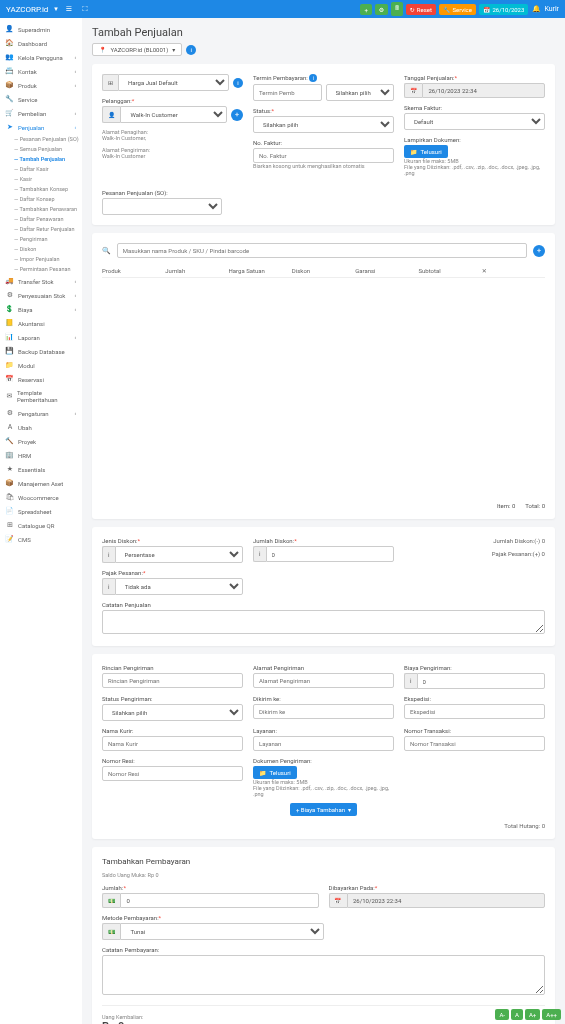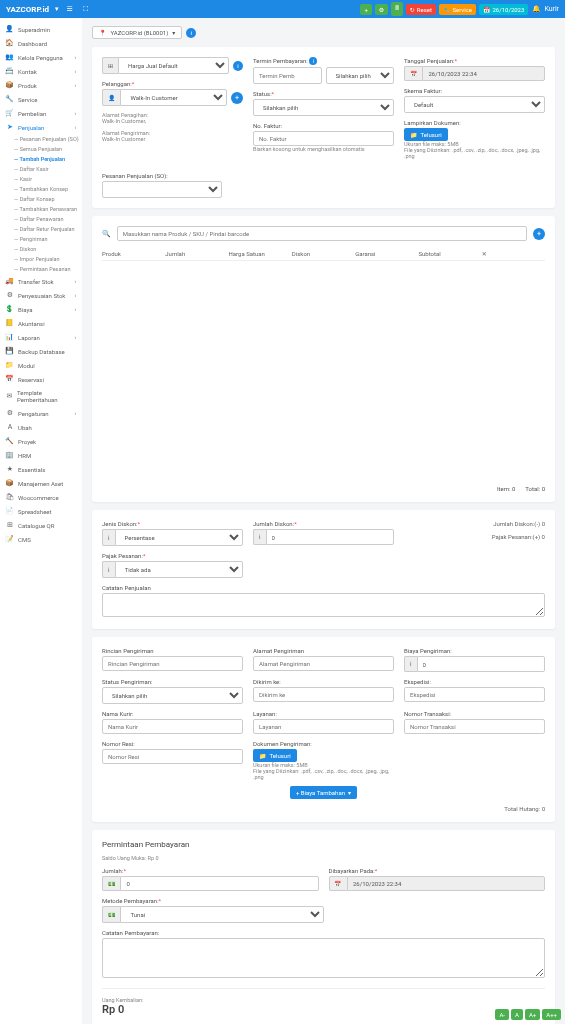--- a/index.html
+++ b/index.html
@@ -1,18 +1,18 @@
 <!DOCTYPE html>
 <html><head>
 <meta charset="utf-8">
 <style>
 * { margin: 0; padding: 0; box-sizing: border-box; font-family: -apple-system, BlinkMacSystemFont, "Segoe UI", Roboto, sans-serif; }
 body { background: #f4f5f7; font-size: 7px; color: #555; }
 .header { background: #1e88e5; color: #fff; height: 18px; display: flex; align-items: center; padding: 0 6px; }
-.header-brand { font-weight: 700; font-size: 8px; }
+.header-brand { font-weight: 400; font-size: 8px; }
 .header-left { display: flex; align-items: center; gap: 6px; }
 .header-right { margin-left: auto; display: flex; align-items: center; gap: 3px; }
 .header-btn { background: rgba(255,255,255,0.1); border-radius: 2px; padding: 2px 4px; font-size: 6px; display: inline-flex; align-items: center; gap: 2px; }
 .header-btn.green { background: #4caf50; }
 .header-btn.cal { background: #ff9800; }
 .header-btn.red { background: #f44336; }
 .header-btn.teal { background: #00bcd4; }
 .header-icon { width: 10px; height: 10px; display: inline-flex; align-items: center; justify-content: center; }
 .layout { display: flex; }
 .sidebar { width: 82px; background: #fff; min-height: 1006px; padding-top: 4px; }
@@ -210,20 +210,21 @@
       <div class="sidebar-item">
         <span class="sb-icon">⊞</span>
         <span>Catalogue QR</span>
       </div>
       <div class="sidebar-item">
         <span class="sb-icon">📝</span>
         <span>CMS</span>
       </div>
     </div>
   <div class="main">
+    <div class="page-title">Tambah Penjualan</div>
     <div style="display:flex;align-items:center;gap:4px;">
       <div class="loc-select">
         <span>📍</span>
         <span>YAZCORP.id (BL0001)</span>
         <span>▾</span>
       </div>
       <span class="info-icon">i</span>
     </div>
 
     <div class="card">
@@ -404,21 +405,21 @@
         </div>
         <div></div>
       </div>
       <div style="text-align:center;" class="mt">
         <button class="btn btn-primary"><span>+ Biaya Tambahan </span>▾</button>
       </div>
       <div class="right-text mt"><span>Total Hutang:</span> <span>0</span></div>
     </div>
 
     <div class="card">
-      <div class="section-title">Permintaan Pembayaran</div>
+      <div class="section-title">Tambahkan Pembayaran</div>
       <div class="small-text">Saldo Uang Muka: Rp 0</div>
       <div class="row mt">
         <div class="col">
           <span class="label"><span>Jumlah:</span><span class="req">*</span></span>
           <div class="input-group">
             <span class="ig-icon">💵</span>
             <input class="input" value="0" style="">
           </div>
         </div>
         <div class="col">

